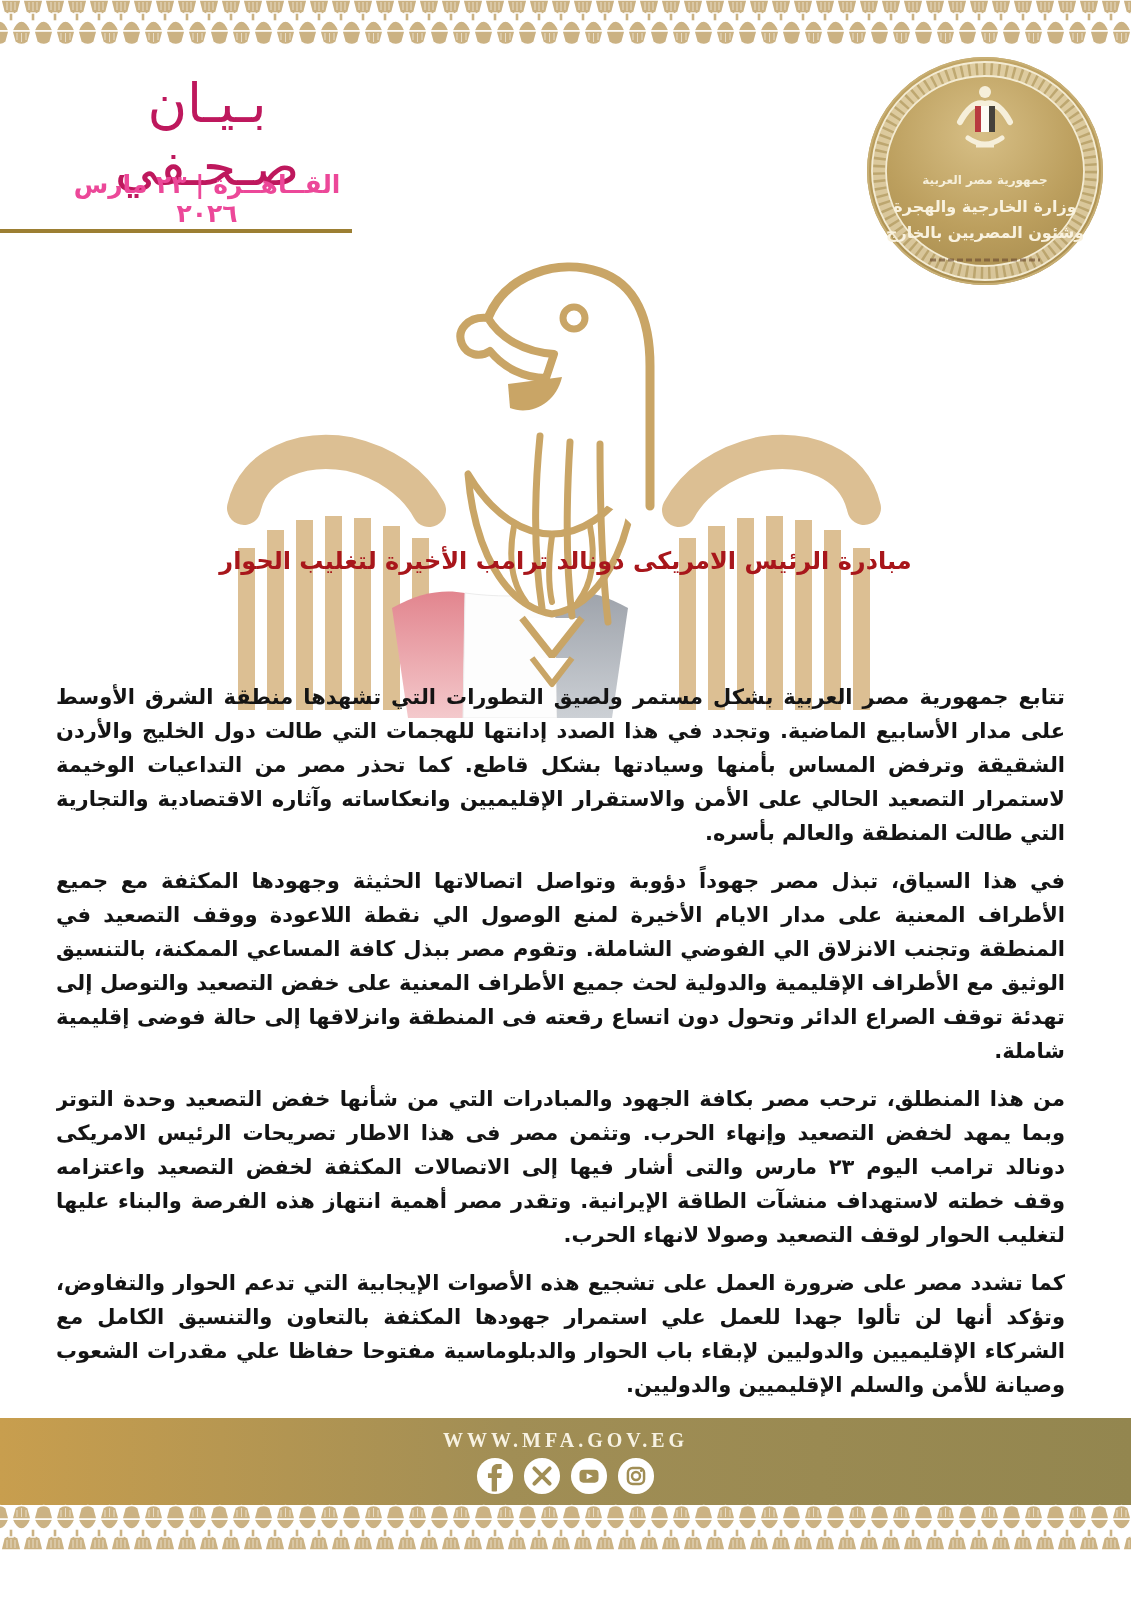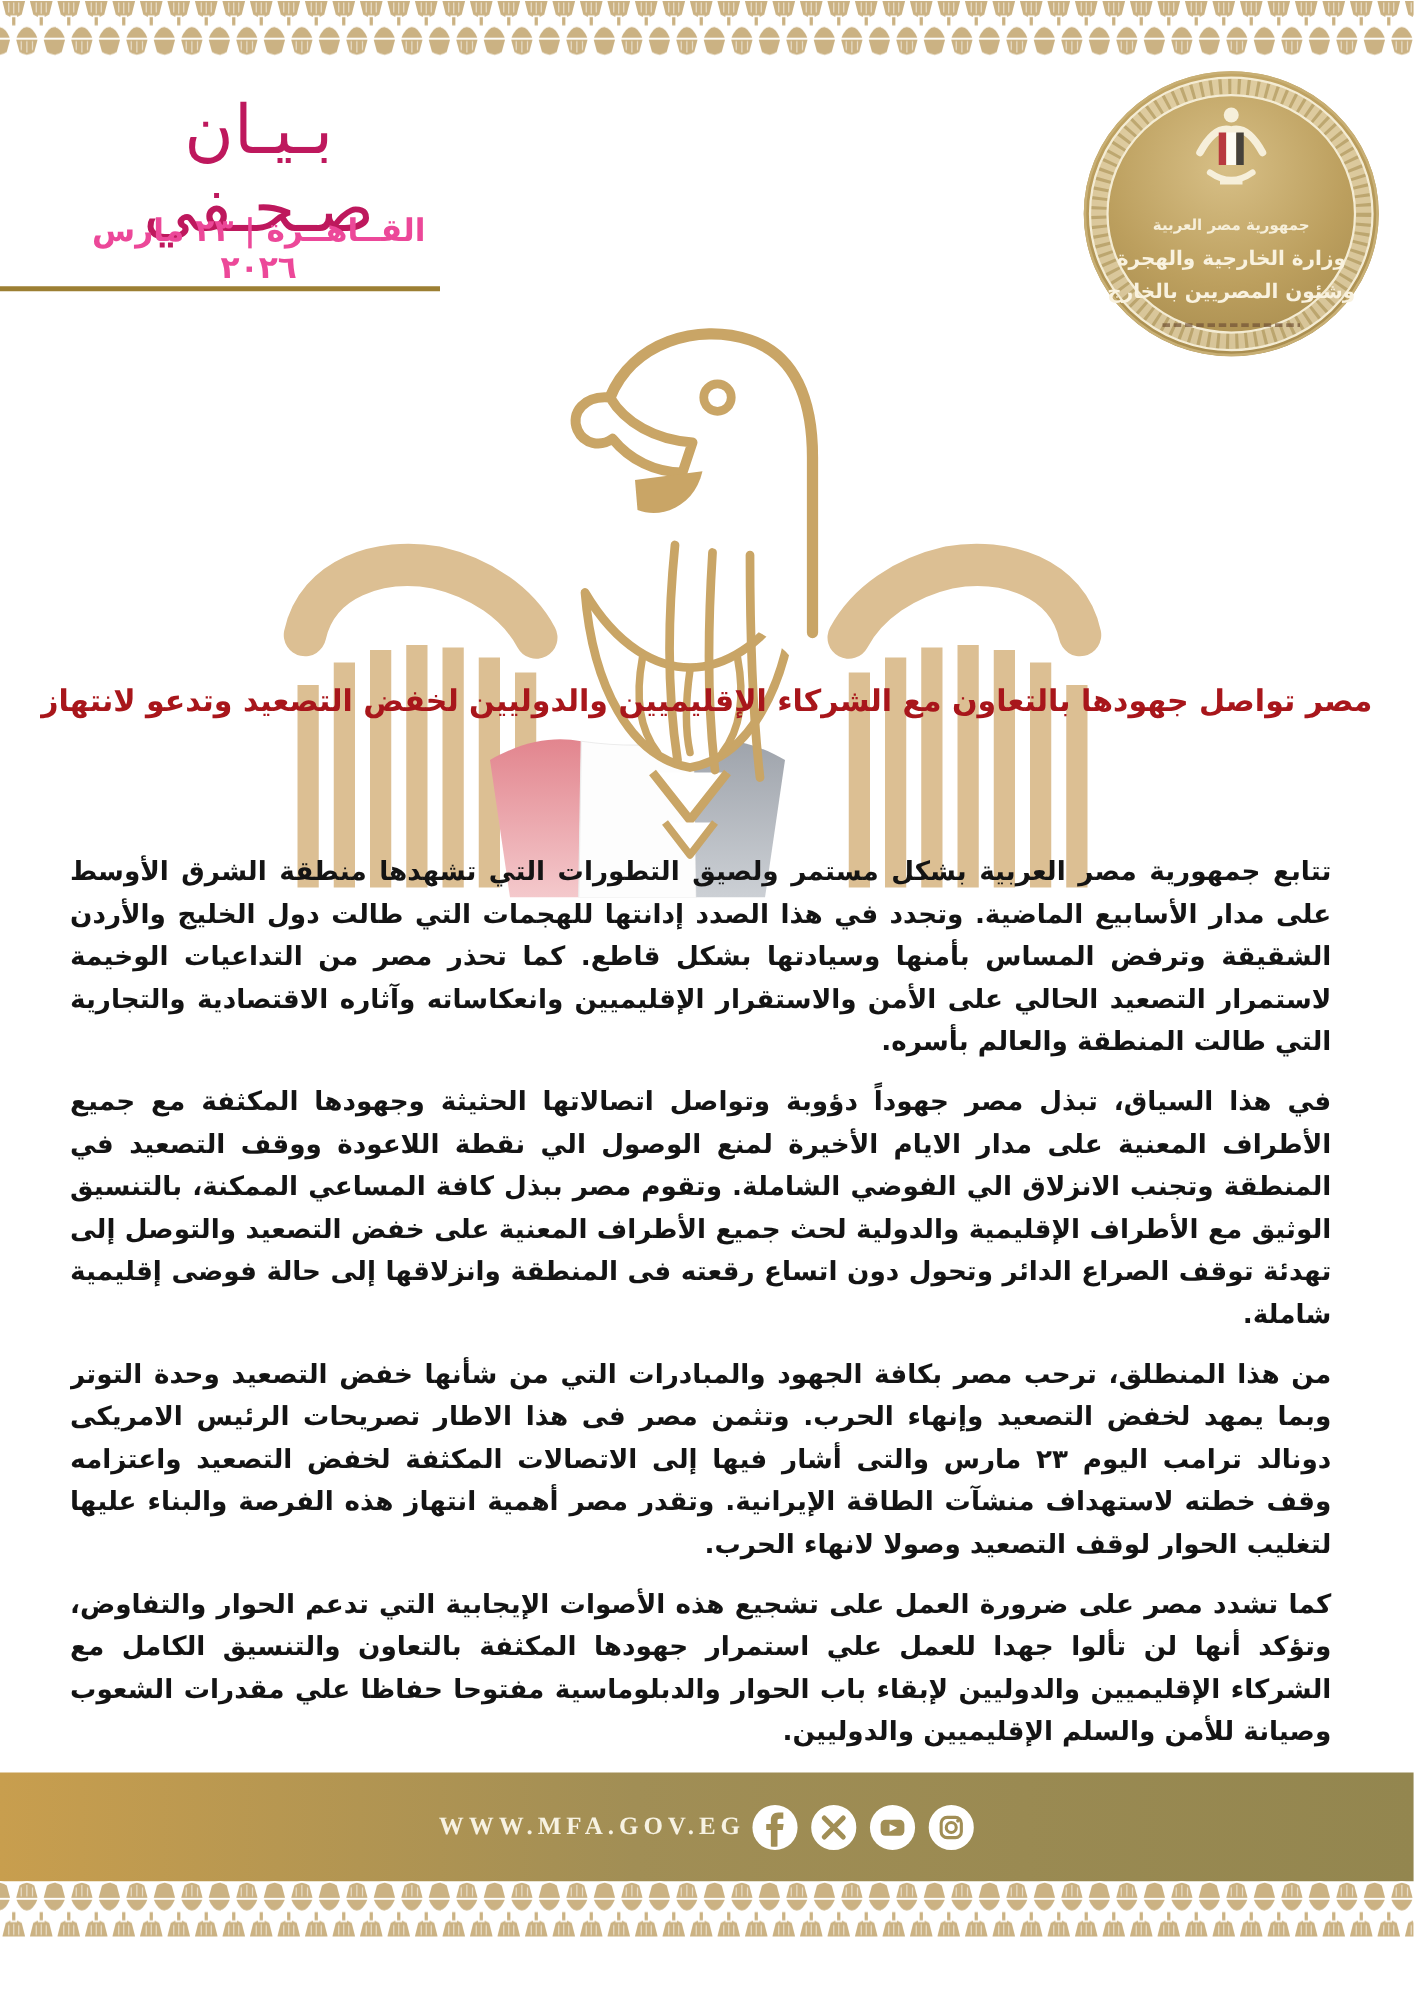--- a/index.html
+++ b/index.html
@@ -32,21 +32,21 @@
 
   
   .body-copy{left:56px;right:56px;top:680px;height:734px;overflow:hidden;
     direction:rtl;text-align:justify;z-index:3;}
   .body-copy p{margin:0 10px 14px 0;font-size:21px;line-height:34px;
     font-weight:bold;color:#141414;}
 
   
   .footer-band{left:0;top:1418px;width:1131px;height:87px;
     background:linear-gradient(90deg,#c89e4e 0%,#a18e55 45%,#93864f 100%);
-    display:flex;align-items:center;justify-content:center;gap:5px;}
+    display:flex;flex-direction:column;align-items:center;justify-content:center;gap:5px;}
   .website{font-family:"Liberation Serif","DejaVu Serif",serif;color:#f7f2e2;
     font-size:20px;letter-spacing:4px;font-weight:bold;text-decoration:none;}
   .social-row{display:flex;gap:9px;align-items:center;}
   .social-row svg{display:block;}
 </style>
 </head>
 <body>
 
 <svg class="abs frieze frieze-top" width="1131" height="46" xmlns="http://www.w3.org/2000/svg">
   <defs>
@@ -159,21 +159,21 @@
     <circle cx="352" cy="62" r="11" fill="#ffffff" stroke="#c9a566" stroke-width="7"></circle>
     <g stroke="#c9a566" stroke-width="7" fill="none" stroke-linecap="round">
       <path d="M318,180 C 312,240 312,300 320,352"></path>
       <path d="M348,186 C 344,250 344,310 350,360"></path>
       <path d="M378,188 C 378,252 380,314 386,366"></path>
     </g>
   </g>
 </svg>
 
 <div class="abs headline">
-  <div>مصر تواصل جهودها بالتعاون مع الشركاء الإقليميين والدوليين لخفض التصعيد وتدعو لانتهاز</div>
+  <div>مبادرة الرئيس الامريكى دونالد ترامب الأخيرة لتغليب الحوار</div>
 </div>
 
 <div class="abs body-copy">
   <p>تتابع جمهورية مصر العربية بشكل مستمر ولصيق التطورات التي تشهدها منطقة الشرق الأوسط على مدار الأسابيع الماضية. وتجدد في هذا الصدد إدانتها للهجمات التي طالت دول الخليج والأردن الشقيقة وترفض المساس بأمنها وسيادتها بشكل قاطع. كما تحذر مصر من التداعيات الوخيمة لاستمرار التصعيد الحالي على الأمن والاستقرار الإقليميين وانعكاساته وآثاره الاقتصادية والتجارية التي طالت المنطقة والعالم بأسره.</p>
   <p>في هذا السياق، تبذل مصر جهوداً دؤوبة وتواصل اتصالاتها الحثيثة وجهودها المكثفة مع جميع الأطراف المعنية على مدار الايام الأخيرة لمنع الوصول الي نقطة اللاعودة ووقف التصعيد في المنطقة وتجنب الانزلاق الي الفوضي الشاملة. وتقوم مصر ببذل كافة المساعي الممكنة، بالتنسيق الوثيق مع الأطراف الإقليمية والدولية لحث جميع الأطراف المعنية على خفض التصعيد والتوصل إلى تهدئة توقف الصراع الدائر وتحول دون اتساع رقعته فى المنطقة وانزلاقها إلى حالة فوضى إقليمية شاملة.</p>
   <p>من هذا المنطلق، ترحب مصر بكافة الجهود والمبادرات التي من شأنها خفض التصعيد وحدة التوتر وبما يمهد لخفض التصعيد وإنهاء الحرب. وتثمن مصر فى هذا الاطار تصريحات الرئيس الامريكى دونالد ترامب اليوم ٢٣ مارس والتى أشار فيها إلى الاتصالات المكثفة لخفض التصعيد واعتزامه وقف خطته لاستهداف منشآت الطاقة الإيرانية. وتقدر مصر أهمية انتهاز هذه الفرصة والبناء عليها لتغليب الحوار لوقف التصعيد وصولا لانهاء الحرب.</p>
   <p>كما تشدد مصر على ضرورة العمل على تشجيع هذه الأصوات الإيجابية التي تدعم الحوار والتفاوض، وتؤكد أنها لن تألوا جهدا للعمل علي استمرار جهودها المكثفة بالتعاون والتنسيق الكامل مع الشركاء الإقليميين والدوليين لإبقاء باب الحوار والدبلوماسية مفتوحا حفاظا علي مقدرات الشعوب وصيانة للأمن والسلم الإقليميين والدوليين.</p>
 </div>
 
 <div class="abs footer-band">

